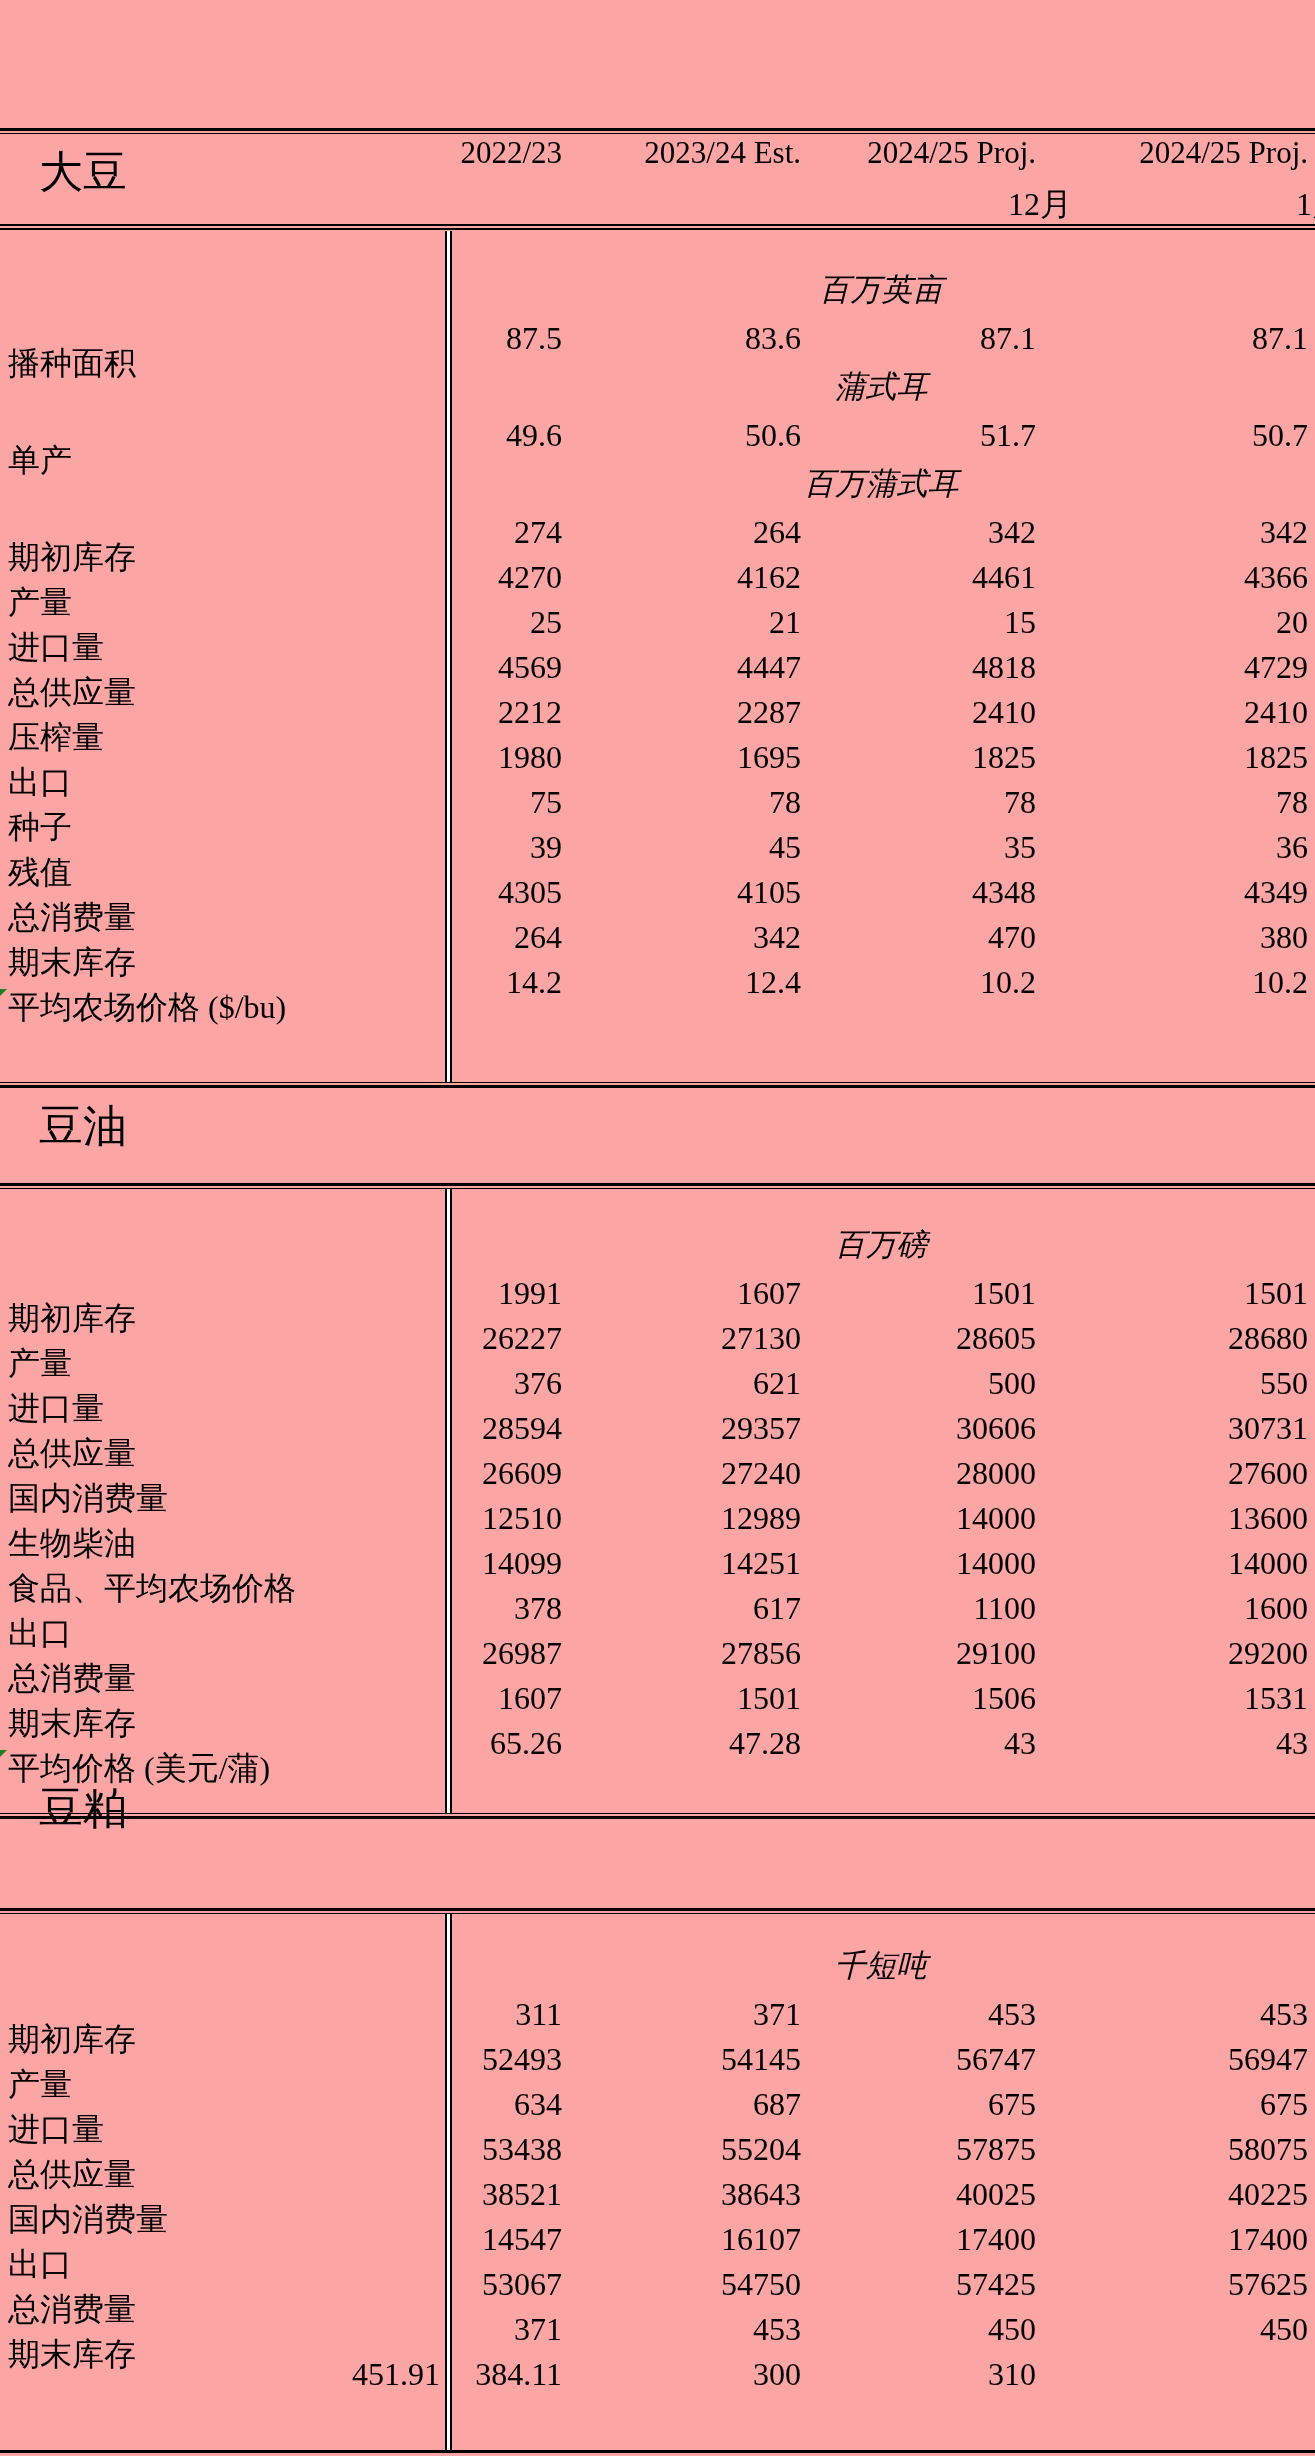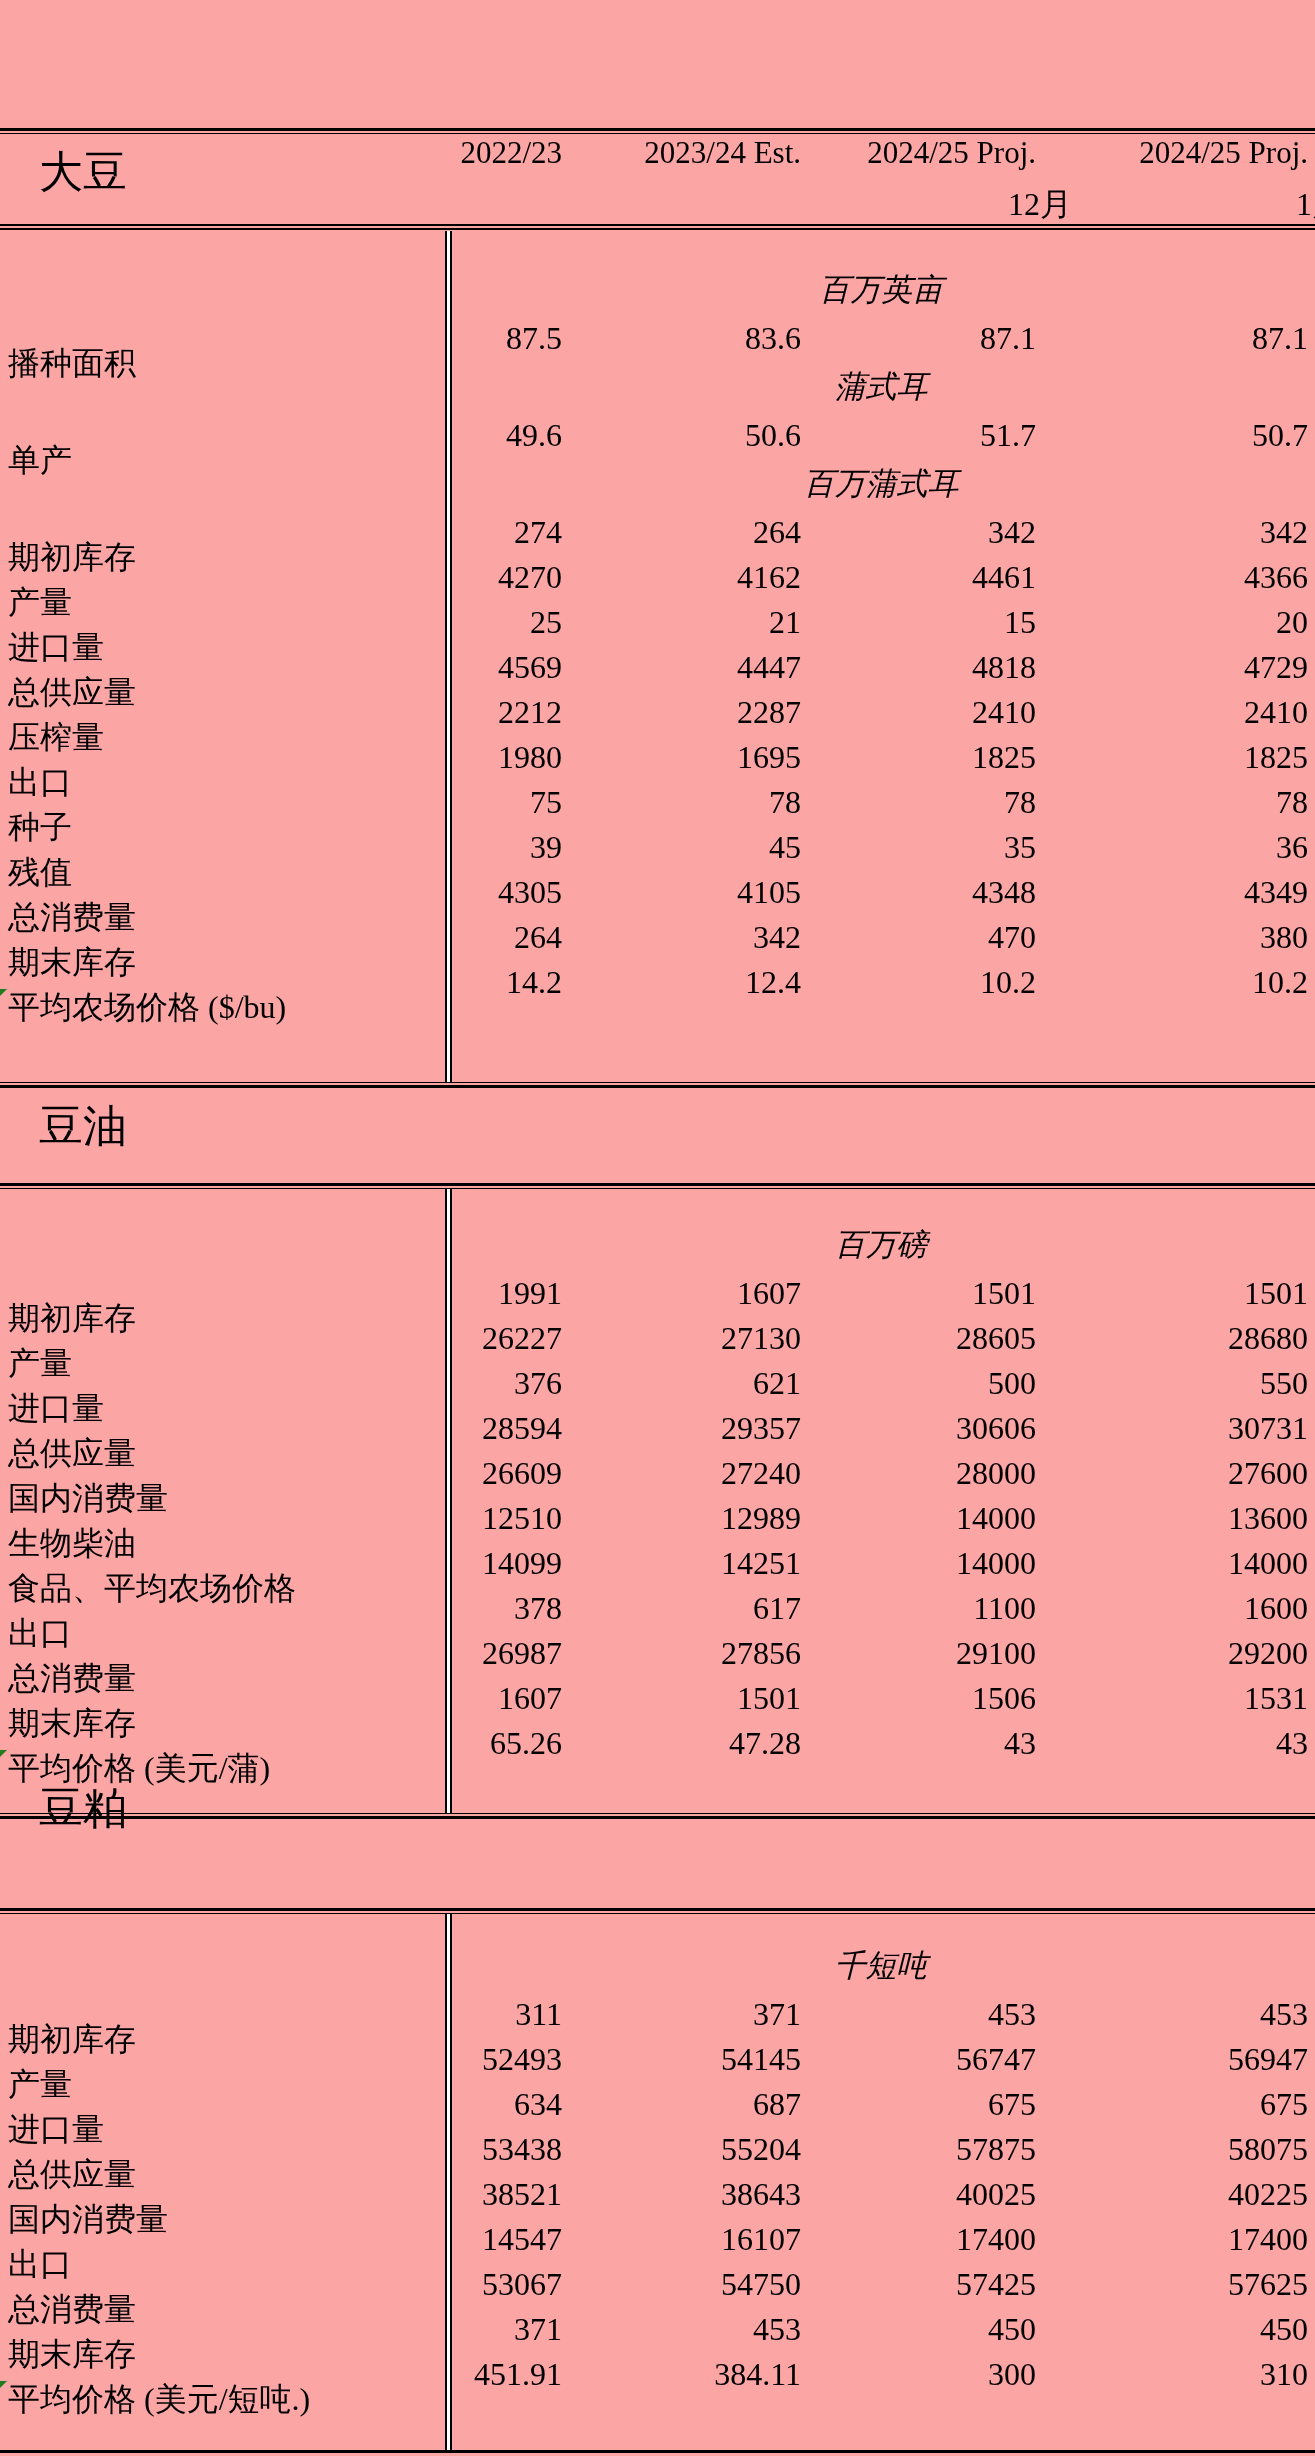--- a/index.html
+++ b/index.html
@@ -309,21 +309,20 @@
         <div class="cell v">57625</div>
       </div>
       <div class="row grid data">
         <div class="cell label">期末库存</div>
         <div class="cell v">371</div>
         <div class="cell v">453</div>
         <div class="cell v">450</div>
         <div class="cell v">450</div>
       </div>
       <div class="row grid data">
-        <div class="cell label">平均价格 (美元/短吨.)<span class="flag" style="border-top-color: rgb(30, 126, 30);"></span></div>
         <div class="cell v">451.91</div>
         <div class="cell v">384.11</div>
         <div class="cell v">300</div>
         <div class="cell v">310</div>
       </div>
     </div>
   <div class="rule rule-end" style="top:2450px"></div>
 
 </div>
 

